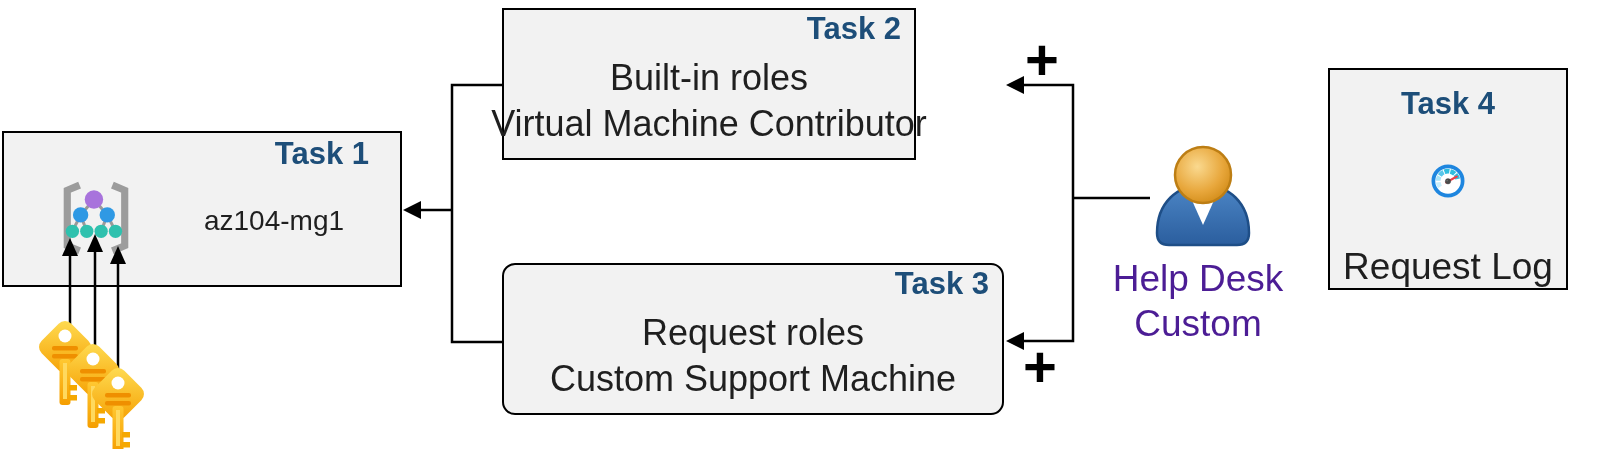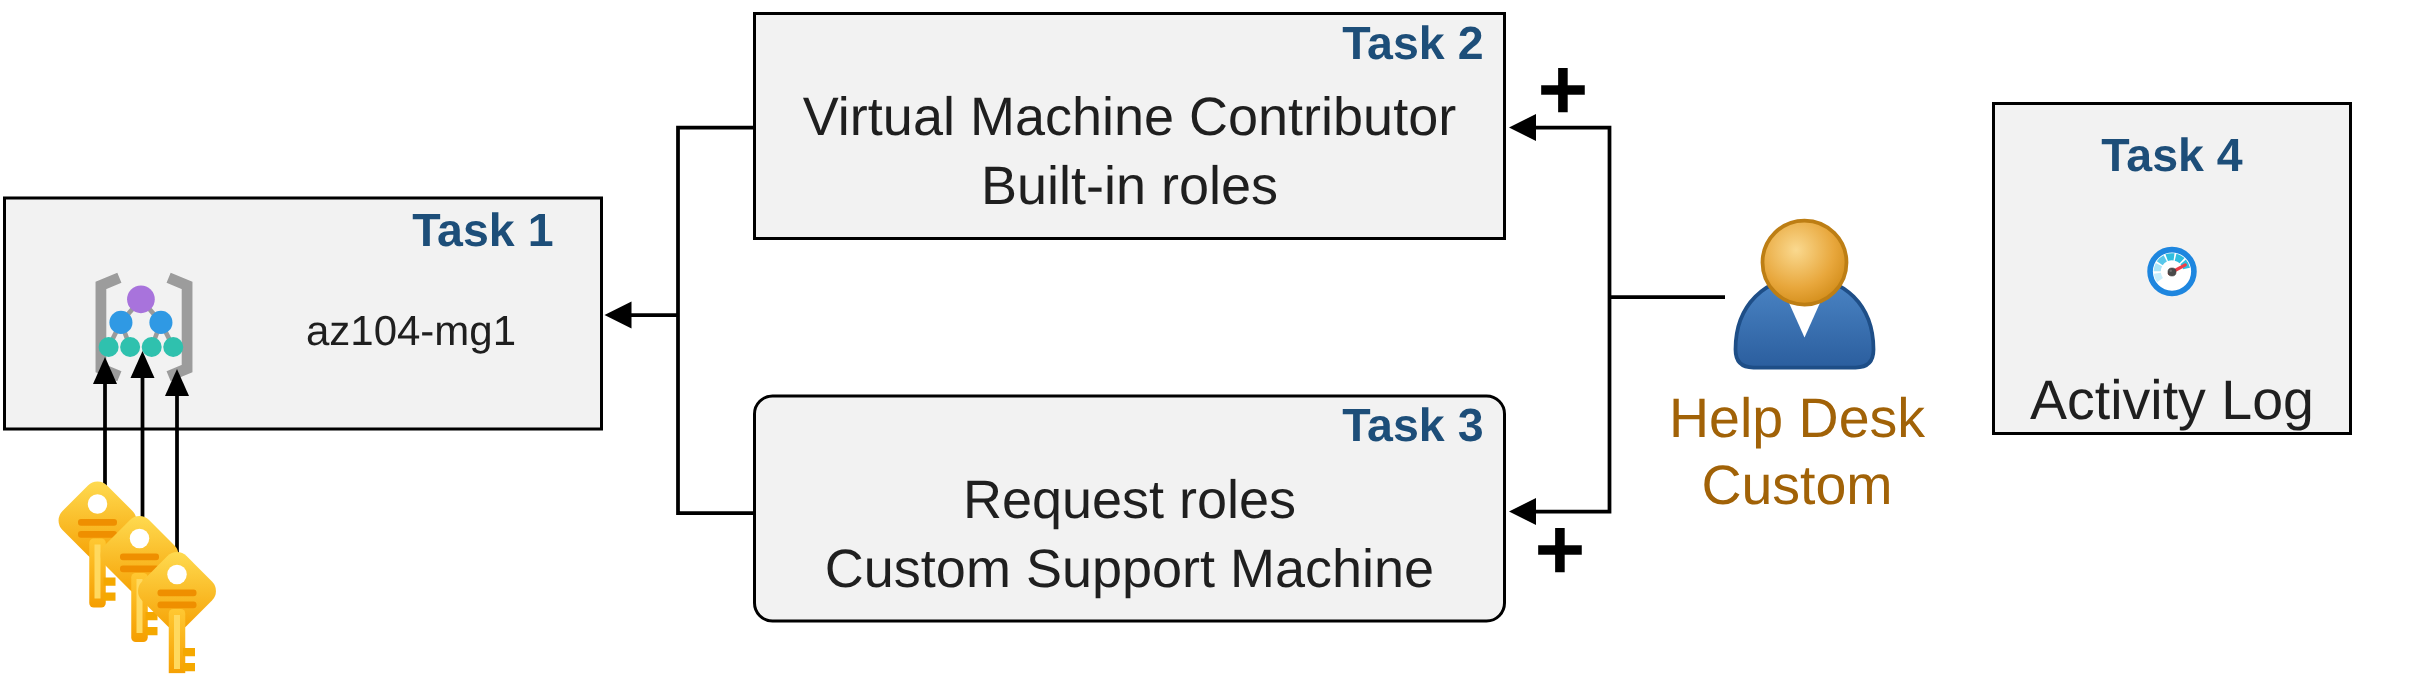--- a/index.html
+++ b/index.html
@@ -31,21 +31,21 @@
   .task4-caption{font-size:37px;color:#1F1F1F;margin-top:12px;white-space:nowrap;}
   .overlay{position:absolute;left:0;top:0;z-index:5;pointer-events:none;}
   .plus{
     position:absolute;z-index:6;width:60px;text-align:center;
     font-size:58px;line-height:58px;font-weight:bold;color:#000;
   }
   .plus-top{left:1012px;top:31px;}
   .plus-bottom{left:1010px;top:338px;}
   .person-caption{
     position:absolute;left:1058px;top:256px;width:280px;text-align:center;
-    font-size:37px;line-height:45px;color:#a16207;z-index:6;
+    font-size:37px;line-height:45px;color:#4c1d95;z-index:6;
   }
 </style>
 </head>
 <body>
 
 <div class="canvas">
 
   <div class="box task1-box" style="left:2px;top:131px;width:400px;height:156px;">
     <div class="badge badge-corner">Task 1</div>
     <svg class="mg-icon" width="80" height="74" viewBox="0 0 78 72">
@@ -65,24 +65,24 @@
       <circle cx="24" cy="33" r="7.5" fill="#2F99E4"></circle>
       <circle cx="50" cy="33" r="7.5" fill="#2F99E4"></circle>
       <circle cx="16" cy="49" r="6.5" fill="#2FC1AE"></circle>
       <circle cx="30" cy="49" r="6.5" fill="#2FC1AE"></circle>
       <circle cx="44" cy="49" r="6.5" fill="#2FC1AE"></circle>
       <circle cx="58" cy="49" r="6.5" fill="#2FC1AE"></circle>
     </svg>
     <div class="mg-name">az104-mg1</div>
   </div>
 
-  <div class="box roles-box" style="left:502px;top:8px;width:502px;height:152px;">
+  <div class="box roles-box" style="left:502px;top:8px;width:414px;height:152px;">
     <div class="badge badge-corner" style="top:1px;right:13px;">Task 2</div>
+    <div class="role-line">Built-in roles</div>
     <div class="role-line">Virtual Machine Contributor</div>
-    <div class="role-line">Built-in roles</div>
   </div>
 
   <div class="box roles-box" style="left:502px;top:263px;width:502px;height:152px;border-radius:13px;">
     <div class="badge badge-corner" style="top:1px;right:13px;">Task 3</div>
     <div class="role-line">Request roles</div>
     <div class="role-line">Custom Support Machine</div>
   </div>
 
   <div class="box task4-box" style="left:1328px;top:68px;width:240px;height:222px;gap:36px;">
     <div class="badge">Task 4</div>
@@ -93,21 +93,21 @@
         <path d="M21.0,49.5 A29 29 0 0 1 24.4,36.4" stroke="#A9E4F8"></path>
         <path d="M26.0,33.8 A29 29 0 0 1 36.8,24.2" stroke="#58C7EA"></path>
         <path d="M39.6,22.9 A29 29 0 0 1 54.0,21.3" stroke="#30BEDF"></path>
         <path d="M57.0,21.9 A29 29 0 0 1 69.8,28.8" stroke="#30BEDF"></path>
         <path d="M71.9,31.0 A29 29 0 0 1 78.4,44.0" stroke="#30BEDF"></path>
       </g>
       <line x1="45" y1="54" x2="76" y2="37" stroke="#EE3E47" stroke-width="6.5" stroke-linecap="round"></line>
       <circle cx="50" cy="51" r="8" fill="#4A4A4A" stroke="#3A3A3A" stroke-width="1"></circle>
       <circle cx="47.5" cy="48.5" r="2.5" fill="#6E6E6E"></circle>
     </svg>
-    <div class="task4-caption">Activity Log</div>
+    <div class="task4-caption">Request Log</div>
   </div>
 
   <svg class="overlay" width="1606" height="449" viewBox="0 0 1606 449">
     <defs>
       <linearGradient id="kg" x1="0" y1="0" x2="1" y2="1">
         <stop offset="0" stop-color="#FFDE55"></stop>
         <stop offset="1" stop-color="#F59E00"></stop>
       </linearGradient>
       <linearGradient id="kg2" x1="0" y1="0" x2="0" y2="1">
         <stop offset="0" stop-color="#FFC832"></stop>

